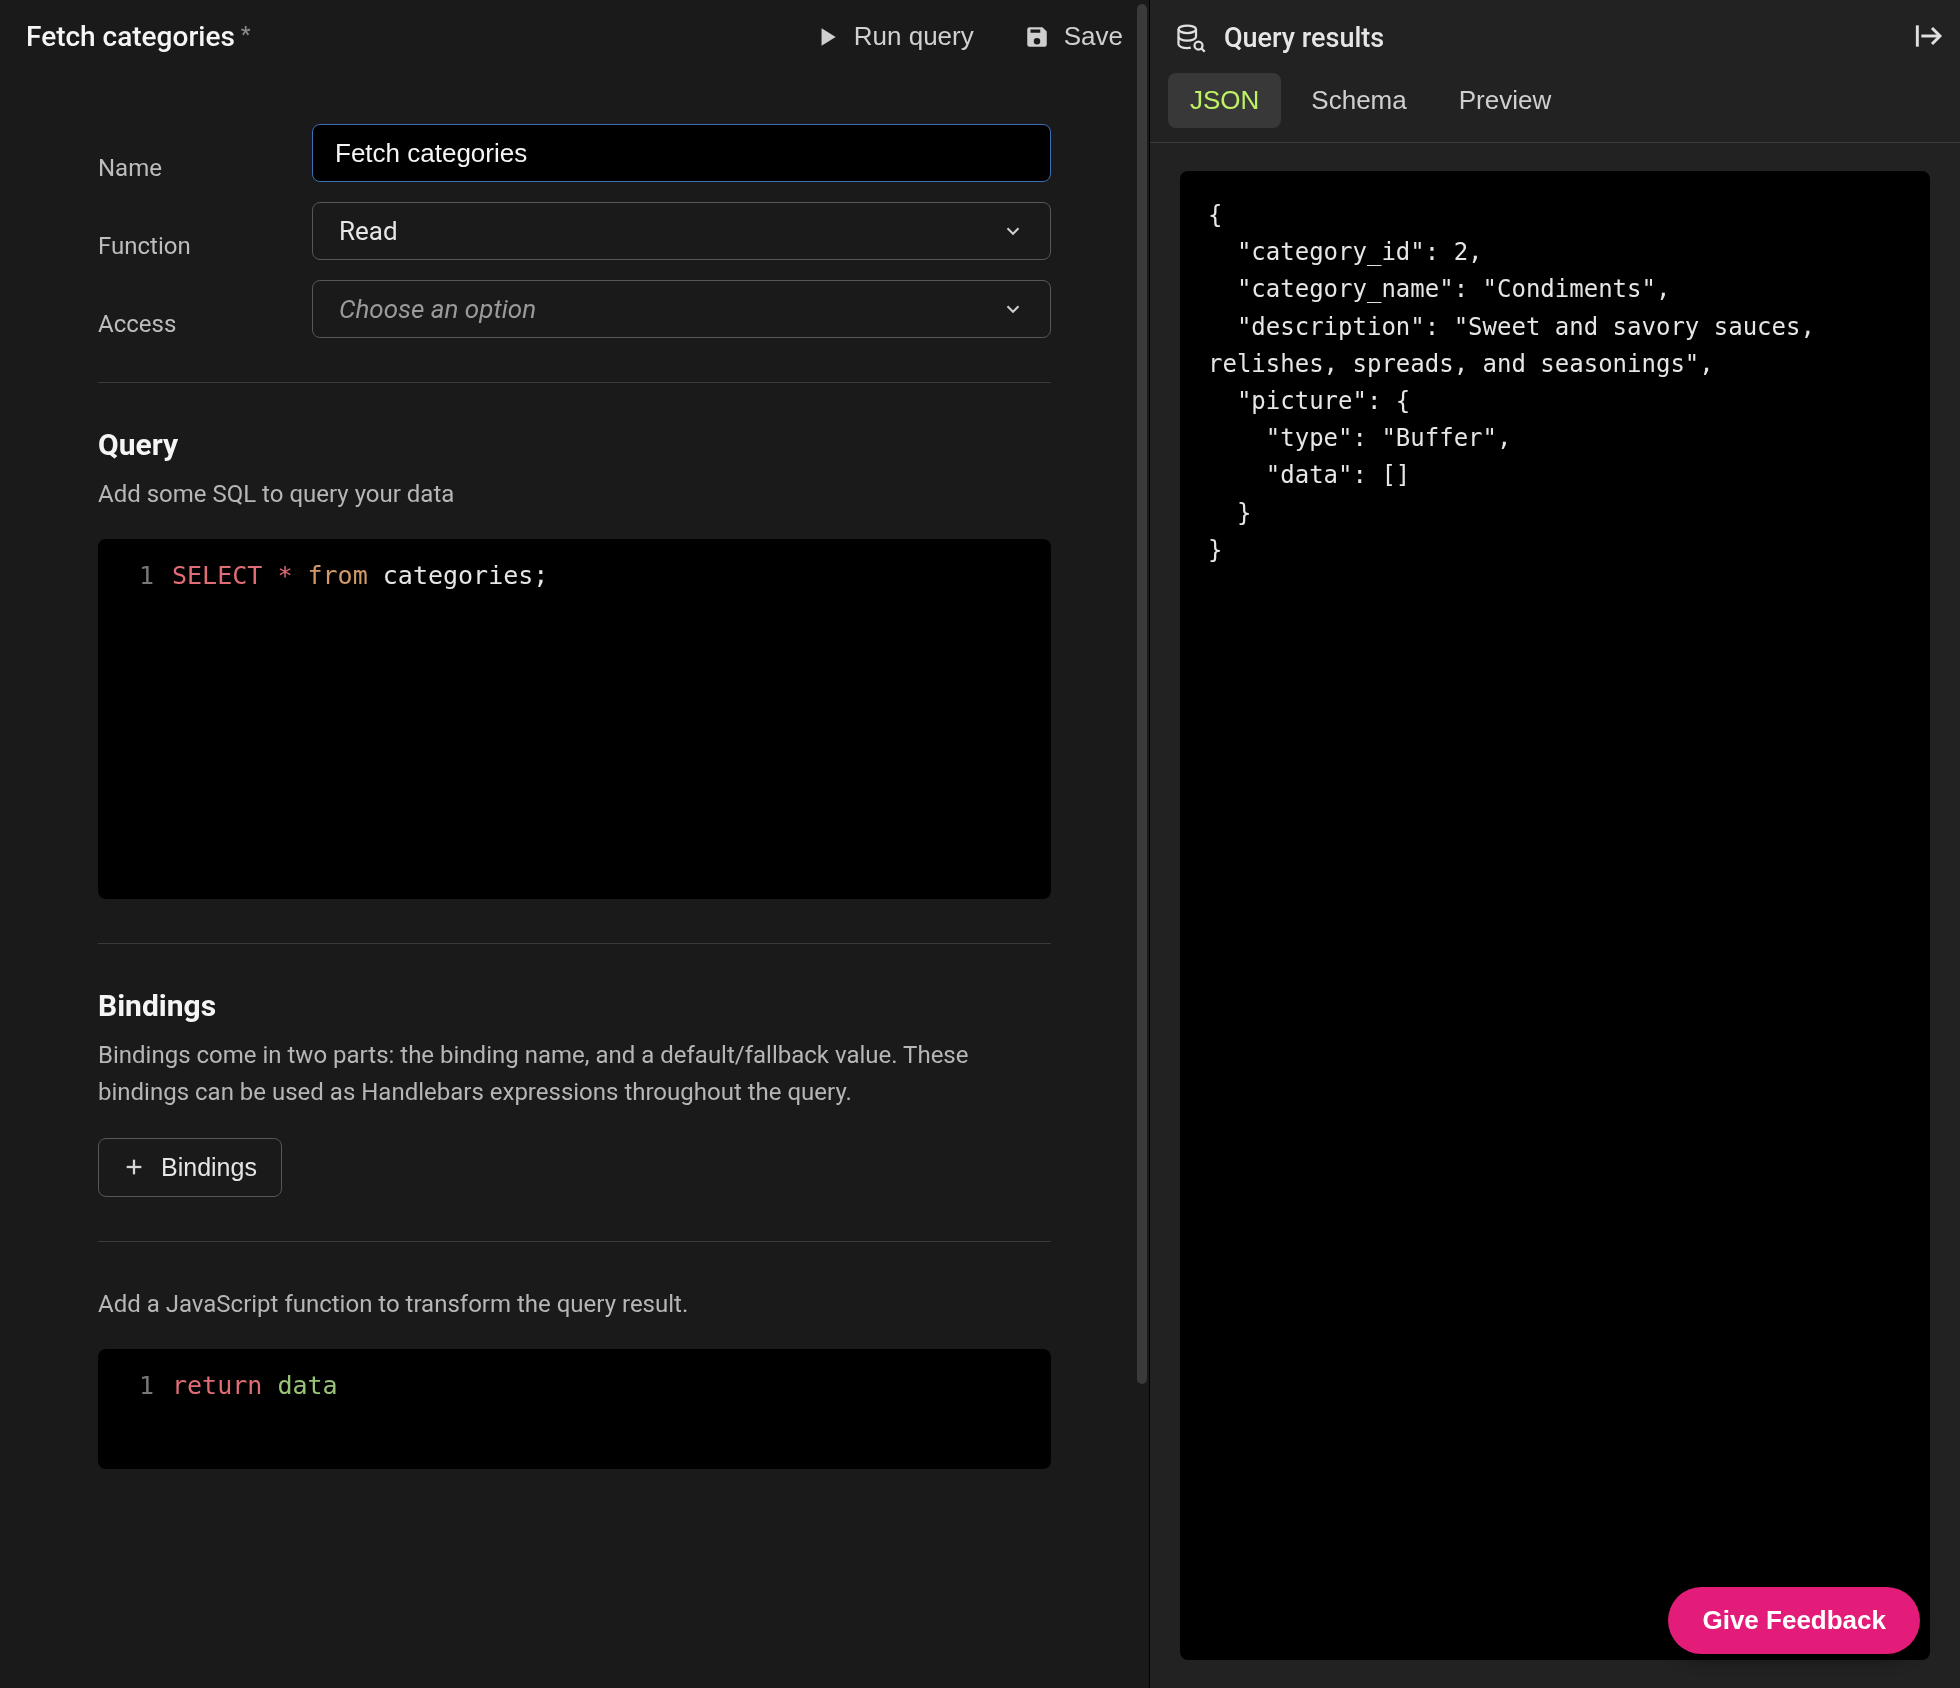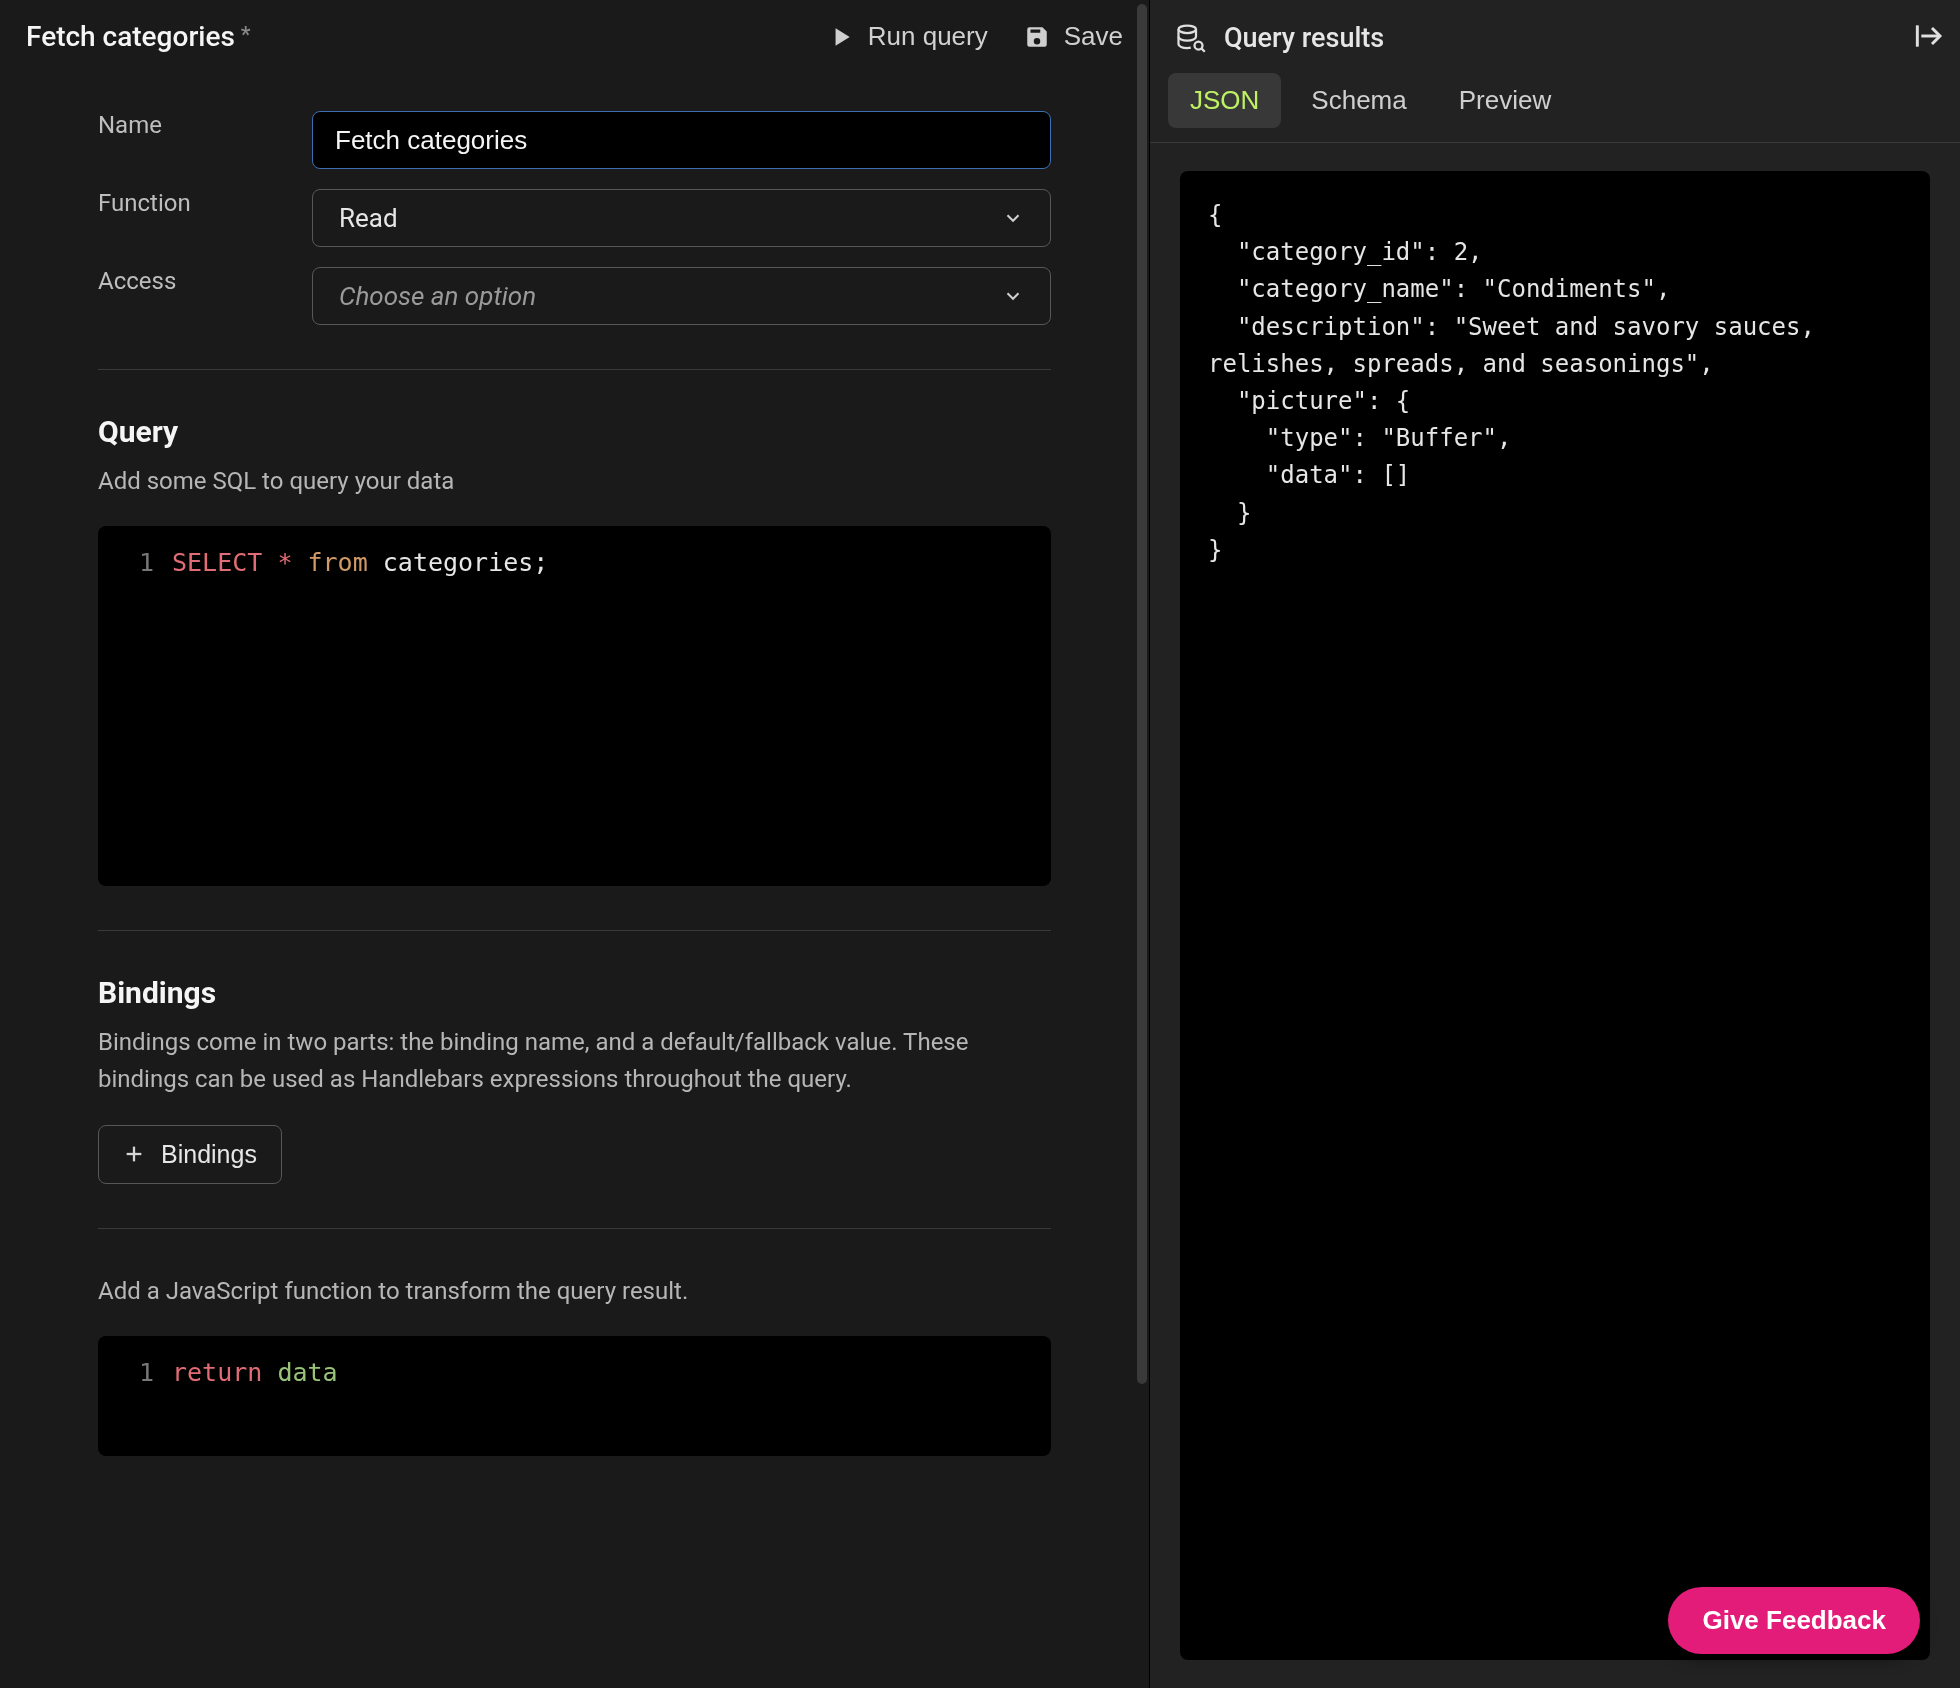--- a/index.html
+++ b/index.html
@@ -38,21 +38,21 @@
     font-weight: 500;
     color: #f5f5f5;
   }
   .dirty-star {
     color: #888;
     font-size: 22px;
     margin-top: -4px;
   }
   .header-actions {
     display: flex;
-    gap: 36px;
+    gap: 50px;
     align-items: center;
   }
   .hdr-btn {
     display: flex;
     align-items: center;
     gap: 14px;
     color: #d0d0d0;
     font-size: 26px;
     cursor: pointer;
     background: none;
@@ -68,22 +68,23 @@
     position: absolute;
     right: 2px;
     top: 4px;
     width: 10px;
     height: 1380px;
     background: #3a3a3a;
     border-radius: 5px;
   }
   .form-row {
     display: flex;
-    align-items: flex-start;
+    align-items: flex-end;
     margin-bottom: 20px;
+    margin-top: 13px;
   }
   .form-label {
     flex: 0 0 214px;
     color: #bdbdbd;
     font-size: 24px;
   }
   .text-input {
     flex: 1;
     height: 58px;
     background: #000;

